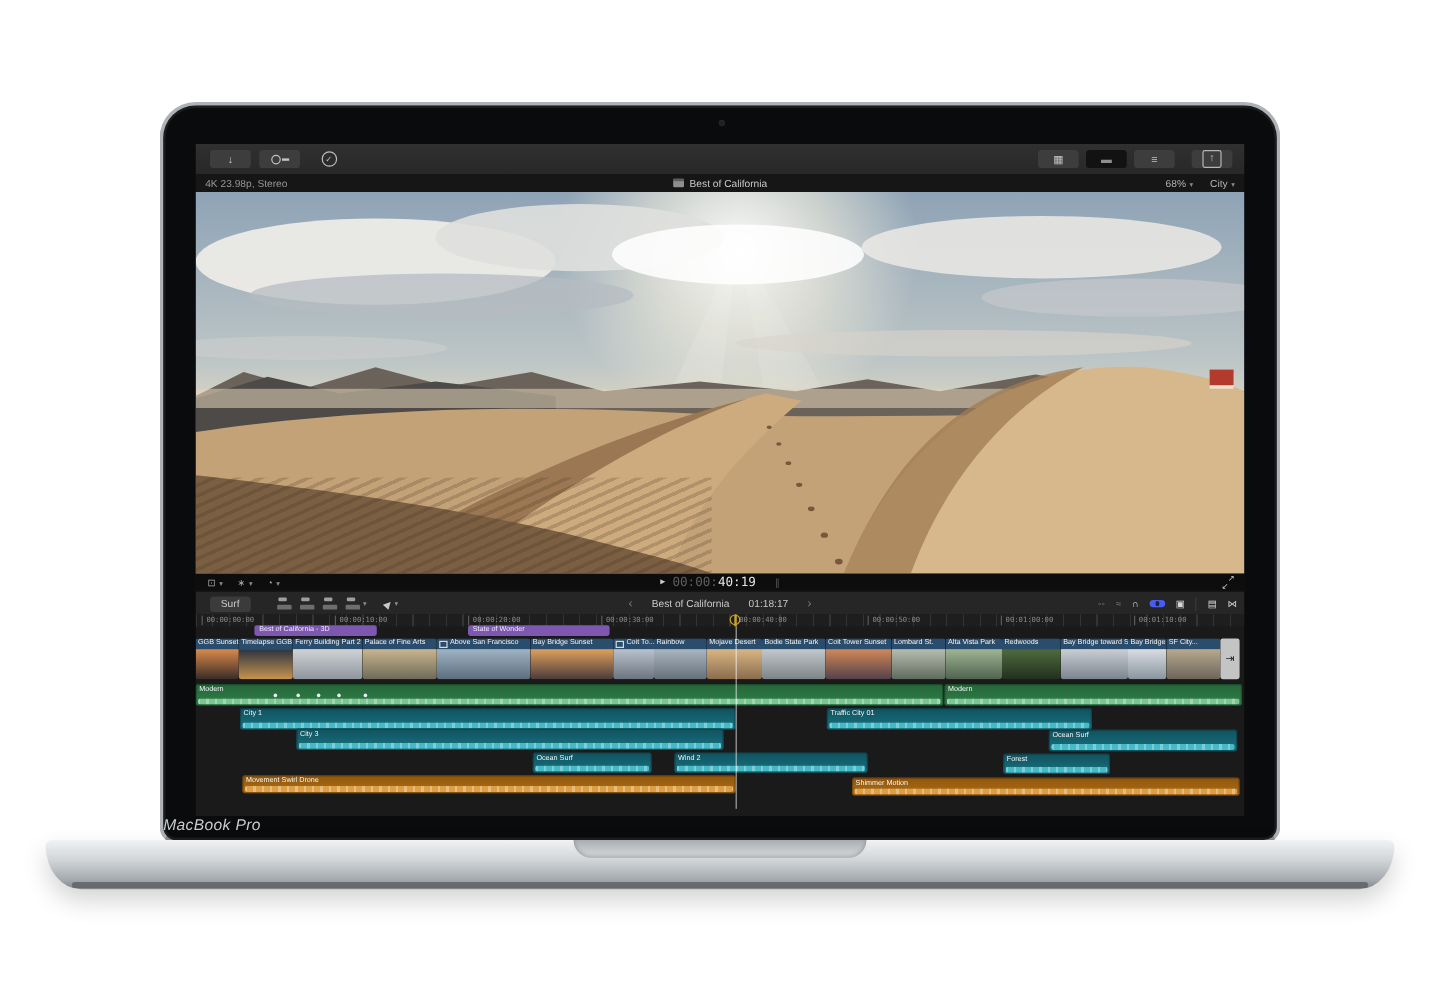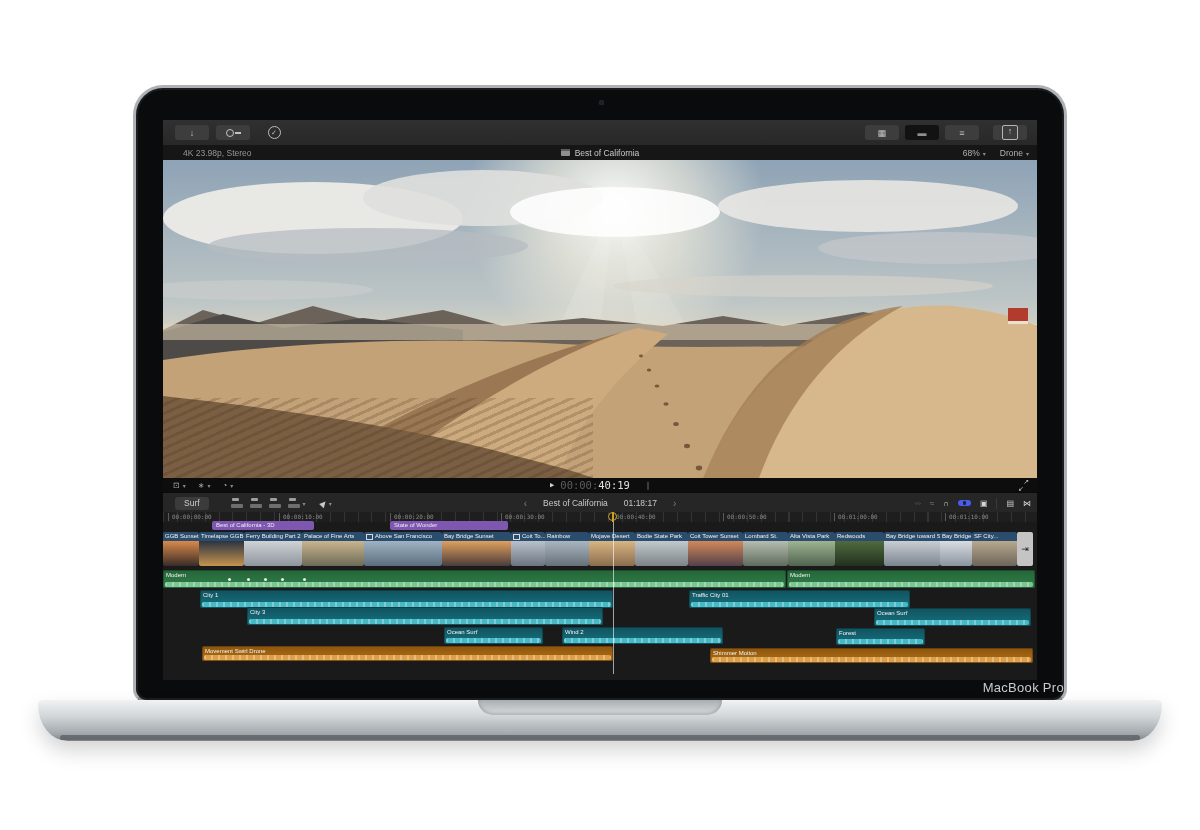--- a/index.html
+++ b/index.html
@@ -6,22 +6,22 @@
   body{width:1200px;height:830px;background:#ffffff;position:relative;overflow:hidden;
        font-family:"Liberation Sans",sans-serif;}
 
   
   .lid{position:absolute;left:133px;top:85px;width:928px;height:612px;
        background:#0a0b0c;border-radius:30px 30px 14px 14px;
        border:3px solid #aeb2b6;border-bottom-color:#888d91;
        box-shadow:inset 0 0 0 2px #1b1c1e;}
   .camera{position:absolute;left:463px;top:12px;width:5px;height:5px;border-radius:50%;
        background:#1d2125;box-shadow:inset 0 0 1px #3c4a55;}
-  .brand{position:absolute;left:0;bottom:5px;width:100%;text-align:right;
-       color:#c9ccce;font-size:13px;letter-spacing:.3px;}
+  .brand{position:absolute;left:0;bottom:5px;width:100%;text-align:left;
+       color:#c9ccce;font-size:13px;letter-spacing:.3px;font-style:italic;}
   .base{position:absolute;left:38px;top:700px;width:1124px;height:41px;
        background:linear-gradient(#f0f2f3,#d2d6d9 40%,#a2a8ad 82%,#7c8287);
        border-radius:6px 6px 36px 36px / 6px 6px 44px 44px;
        box-shadow:0 10px 20px rgba(0,0,0,.17);}
   .base::before{content:"";position:absolute;left:440px;top:0;width:244px;height:15px;
        background:linear-gradient(#a9aeb2,#d9dcde);border-radius:0 0 18px 18px;
        box-shadow:inset 0 -2px 3px rgba(0,0,0,.18);}
   .base::after{content:"";position:absolute;left:22px;right:22px;bottom:1px;height:5px;
        background:#5f6468;border-radius:3px;opacity:.85;}
 
@@ -43,21 +43,21 @@
   .keyring{width:6px;height:6px;border:1.4px solid #c3c3c3;border-radius:50%}
   .keystem{width:6px;height:2px;background:#c3c3c3;margin-left:1px}
   .circlecheck{width:11px;height:11px;border:1px solid #bdbdbd;border-radius:50%;
        display:flex;align-items:center;justify-content:center;font-size:7px;color:#bdbdbd}
   .sharebox{width:14px;height:13px;border:1px solid #b5b5b5;border-radius:2px;color:#c9c9c9;
        font-size:9px;display:flex;align-items:flex-start;justify-content:center;line-height:10px}
 
   
   .infobar{left:0;top:25px;width:874px;height:15px;background:#161616;color:#969696;
        font-size:8.5px;display:flex;align-items:center}
-  .fmt{margin-left:20px}
+  .fmt{margin-left:8px}
   .vtitle{position:absolute;left:0;width:100%;text-align:center;color:#c9c9c9;
        display:flex;align-items:center;justify-content:center;gap:5px}
   .clapper{width:9px;height:7px;background:#8f8f8f;border-radius:1px;position:relative}
   .clapper::before{content:"";position:absolute;left:0;top:0;width:9px;height:2px;background:#5d5d5d}
   .vright{position:absolute;right:8px;display:flex;gap:14px;color:#b2b2b2}
   .caret{font-size:6px;color:#8a8a8a;margin-left:3px}
 
   
   .viewer{left:0;top:40px;width:874px;height:318px;overflow:hidden;background:#9db0bf}
   .ripples{position:absolute;left:0;top:238px;width:430px;height:80px;
@@ -170,21 +170,21 @@
     </div>
 
     <div class="abs infobar">
       <span class="fmt">4K 23.98p, Stereo</span>
       <span class="vtitle">
         <span class="clapper"></span>
         <span>Best of California</span>
       </span>
       <span class="vright">
         <span><span>68%</span><span class="caret">▾</span></span>
-        <span><span>Drone</span><span class="caret">▾</span></span>
+        <span><span>City</span><span class="caret">▾</span></span>
       </span>
     </div>
 
     <div class="abs viewer">
       <svg width="874" height="318" viewBox="0 0 874 318">
         <defs>
           <linearGradient id="sky" x1="0" y1="0" x2="0" y2="1">
             <stop offset="0" stop-color="#8ea3b6"></stop>
               <stop offset=".45" stop-color="#bec6c6"></stop>
               <stop offset=".62" stop-color="#e9ddc1"></stop>

